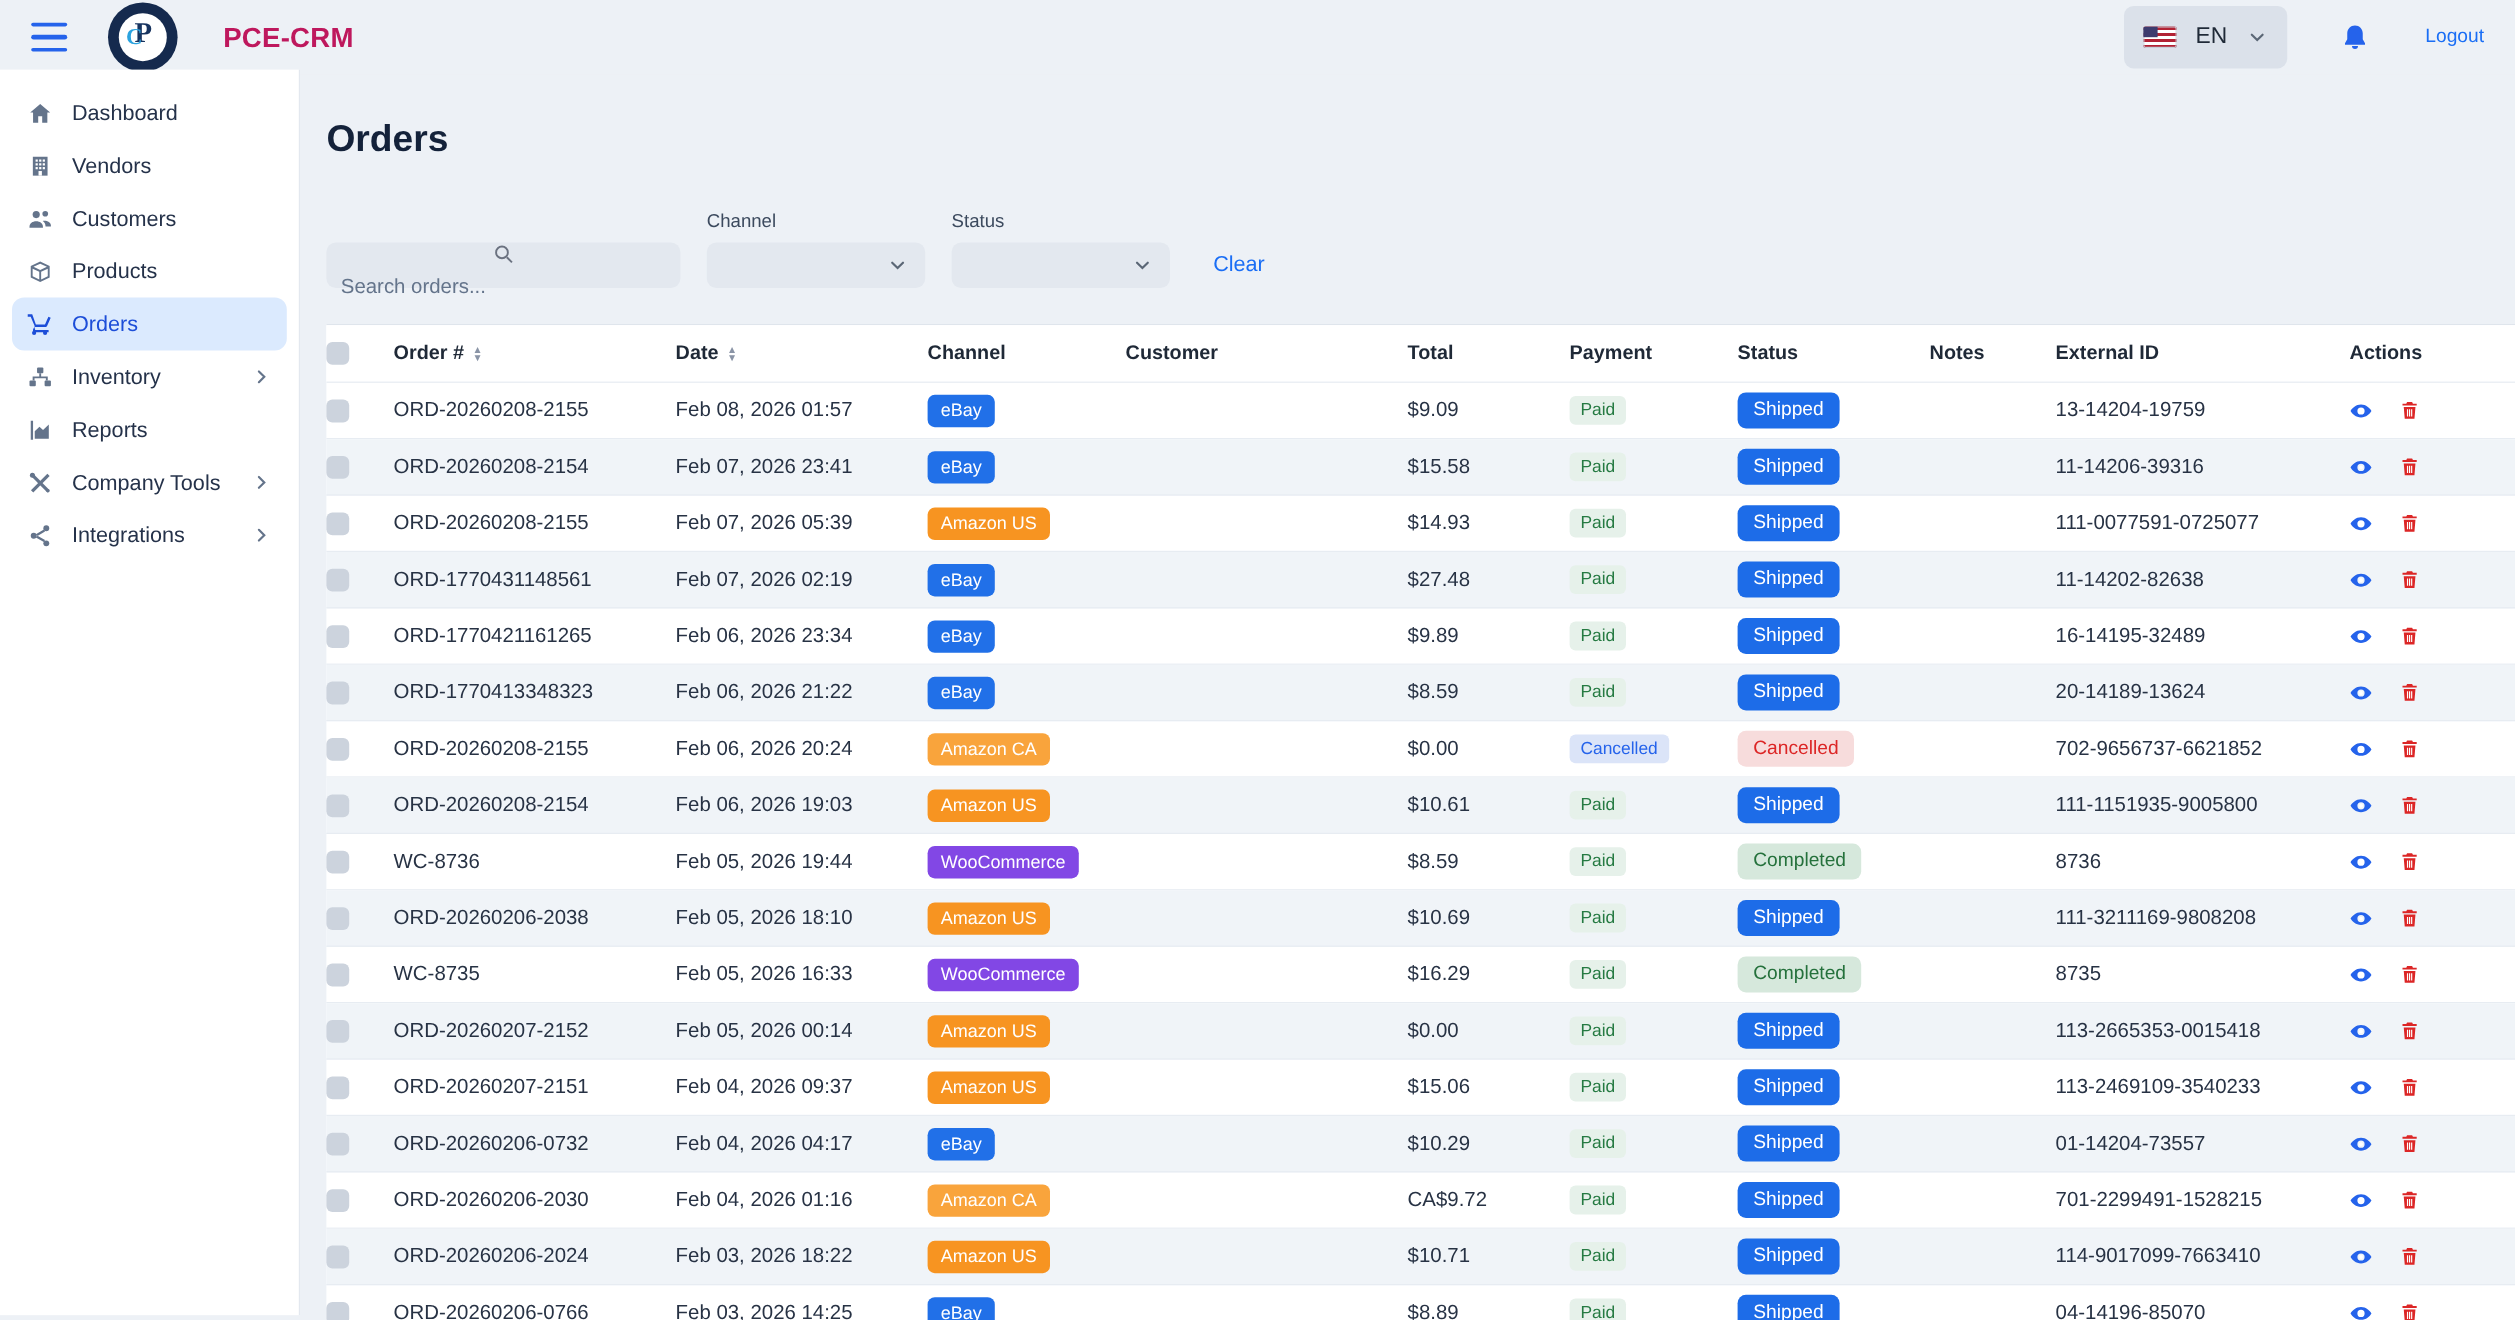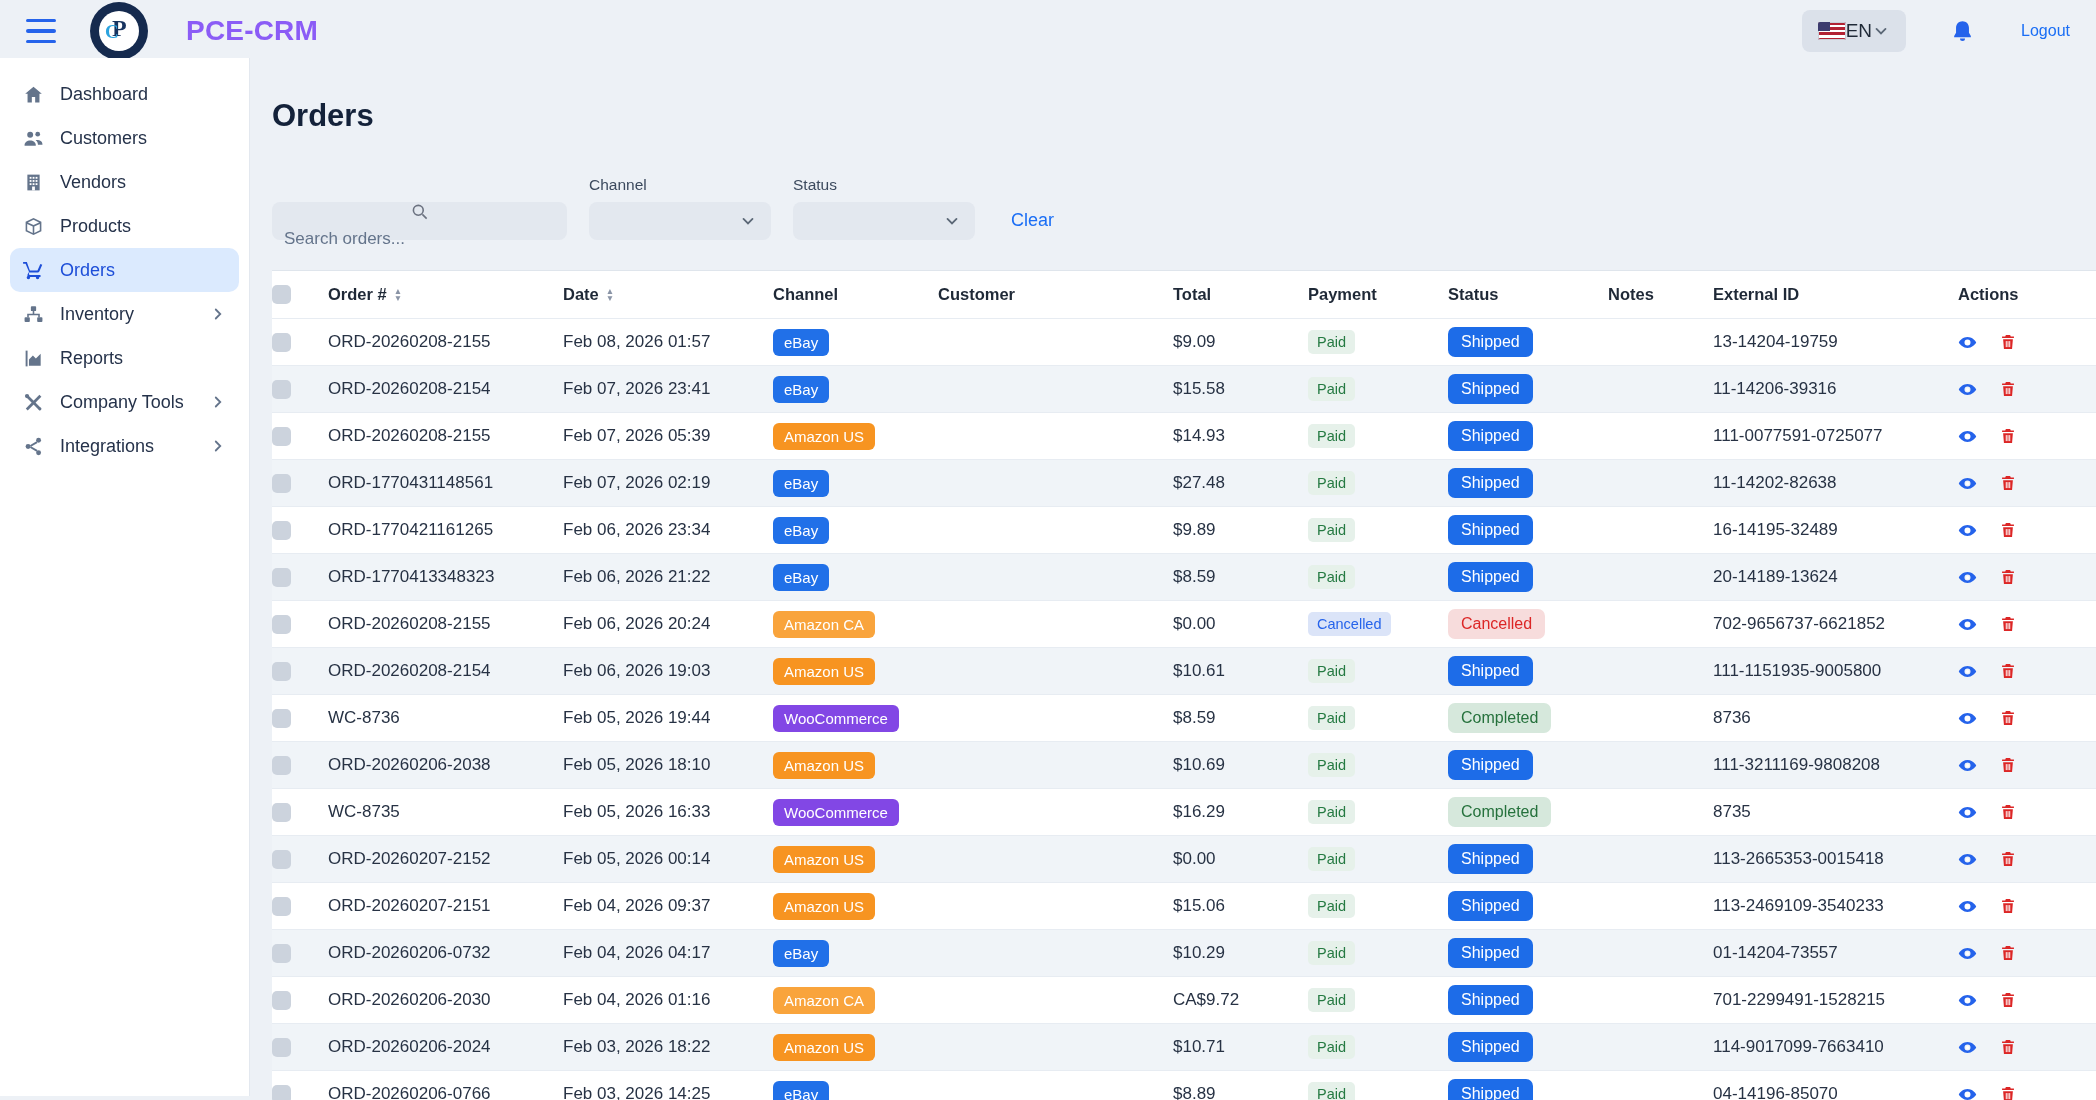--- a/index.html
+++ b/index.html
@@ -11,24 +11,24 @@
             display:flex; align-items:center; padding:0 26px; background:#edf1f6; }
   .hamburger { width:30px; height:24px; display:flex; flex-direction:column; justify-content:space-between;
                background:none; border:none; cursor:pointer; }
   .hamburger span { display:block; height:3.4px; border-radius:2px; background:#2563eb; }
   .logo-ring { width:58px; height:58px; border-radius:50%; background:#152a4e; margin-left:34px;
                display:flex; align-items:center; justify-content:center; flex:0 0 auto; }
   .logo-inner { width:40px; height:40px; border-radius:50%; background:#ffffff;
                 display:flex; align-items:center; justify-content:center; position:relative; }
   .logo-inner .l1 { font-family:"Liberation Serif", serif; font-weight:bold; font-size:24px; color:#17335f; position:absolute; left:13px; top:4px; }
   .logo-inner .l2 { font-family:"Liberation Serif", serif; font-weight:bold; font-size:19px; color:#2ba3df; position:absolute; left:6px; top:10px; }
-  .app-title { margin-left:38px; font-size:28px; font-weight:bold; color:#8b5cf6; letter-spacing:.2px; }
+  .app-title { margin-left:38px; font-size:23px; font-weight:bold; color:#be185d; letter-spacing:.2px; }
   .topbar .spacer { flex:1; }
-  .lang-select { display:flex; align-items:center; gap:0; background:#dbe1ea; border:none; cursor:pointer;
-                 border-radius:8px; height:42px; padding:0 16px; }
+  .lang-select { display:flex; align-items:center; gap:16px; background:#dbe1ea; border:none; cursor:pointer;
+                 border-radius:8px; height:52px; padding:0 16px; }
   .flag { width:28px; height:18px; position:relative; border-radius:2px; overflow:hidden;
           background:repeating-linear-gradient(#b22234 0 2.6px,#fff 2.6px 5.2px); box-shadow:0 0 0 1px #c9cfd8 inset; }
   .flag::after { content:""; position:absolute; left:0; top:0; width:12px; height:9px; background:#3c3b6e; }
   .lang-label { font-size:19px; color:#1f2937; font-weight:500; }
   .lang-select .chev { color:#5b6troke:#5b6776; }
   .icon-btn-top { background:none; border:none; cursor:pointer; color:#2563eb; display:flex; align-items:center; }
   .bell { margin-left:44px; }
   .logout { margin-left:46px; font-size:16px; color:#1a6ef5; text-decoration:none; font-weight:500; }
 
   
@@ -122,33 +122,20 @@
           <svg viewBox="0 0 24 24" width="21" height="21" fill="currentColor">
             <path d="M12 3l9.5 8.2h-2.7V21h-4.9v-6.2h-3.8V21H5.2v-9.8H2.5z"></path>
           </svg>
         </span>
     <span class="s-label">Dashboard</span>
 
   </div>
 
   <div class="side-item">
     <span class="s-icon">
-          <svg viewBox="0 0 24 24" width="21" height="21" fill="currentColor">
-            <circle cx="8.2" cy="7.8" r="3.4"></circle>
-            <path d="M1.8 19.5c0-3.3 2.9-5.3 6.4-5.3s6.4 2 6.4 5.3v.9H1.8z"></path>
-            <circle cx="16.8" cy="7" r="2.7"></circle>
-            <path d="M16 13.6c3.1 0 6.2 1.6 6.2 4.7v.9h-5.1c0-2.4-1-4.3-2.7-5.3.5-.2 1-.3 1.6-.3z"></path>
-          </svg>
-        </span>
-    <span class="s-label">Customers</span>
-
-  </div>
-
-  <div class="side-item">
-    <span class="s-icon">
           <svg viewBox="0 0 24 24" width="21" height="21">
             <rect x="5" y="3" width="14" height="18" fill="currentColor"></rect>
             <g fill="#fff">
               <rect x="7.6" y="5.6" width="2.1" height="2.1"></rect>
               <rect x="11" y="5.6" width="2.1" height="2.1"></rect>
               <rect x="14.4" y="5.6" width="2.1" height="2.1"></rect>
               <rect x="7.6" y="9.2" width="2.1" height="2.1"></rect>
               <rect x="11" y="9.2" width="2.1" height="2.1"></rect>
               <rect x="14.4" y="9.2" width="2.1" height="2.1"></rect>
               <rect x="7.6" y="12.8" width="2.1" height="2.1"></rect>
@@ -158,20 +145,33 @@
             </g>
           </svg>
         </span>
     <span class="s-label">Vendors</span>
 
   </div>
 
   <div class="side-item">
     <span class="s-icon">
           <svg viewBox="0 0 24 24" width="21" height="21" fill="currentColor">
+            <circle cx="8.2" cy="7.8" r="3.4"></circle>
+            <path d="M1.8 19.5c0-3.3 2.9-5.3 6.4-5.3s6.4 2 6.4 5.3v.9H1.8z"></path>
+            <circle cx="16.8" cy="7" r="2.7"></circle>
+            <path d="M16 13.6c3.1 0 6.2 1.6 6.2 4.7v.9h-5.1c0-2.4-1-4.3-2.7-5.3.5-.2 1-.3 1.6-.3z"></path>
+          </svg>
+        </span>
+    <span class="s-label">Customers</span>
+
+  </div>
+
+  <div class="side-item">
+    <span class="s-icon">
+          <svg viewBox="0 0 24 24" width="21" height="21" fill="currentColor">
             <path d="M12 2.2l9 4.3v11l-9 4.3-9-4.3v-11zM12 4.4L5.6 7.3 12 10.2l6.4-2.9zM4.8 9v7.3l6.3 3V12zm14.4 0l-6.3 3v7.3l6.3-3z"></path>
           </svg>
         </span>
     <span class="s-label">Products</span>
 
   </div>
 
   <div class="side-item active">
     <span class="s-icon">
           <svg viewBox="0 0 24 24" width="22" height="22" fill="currentColor">

